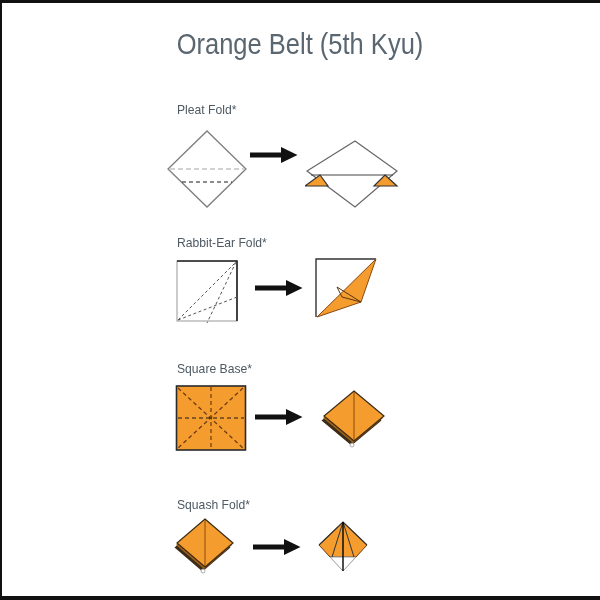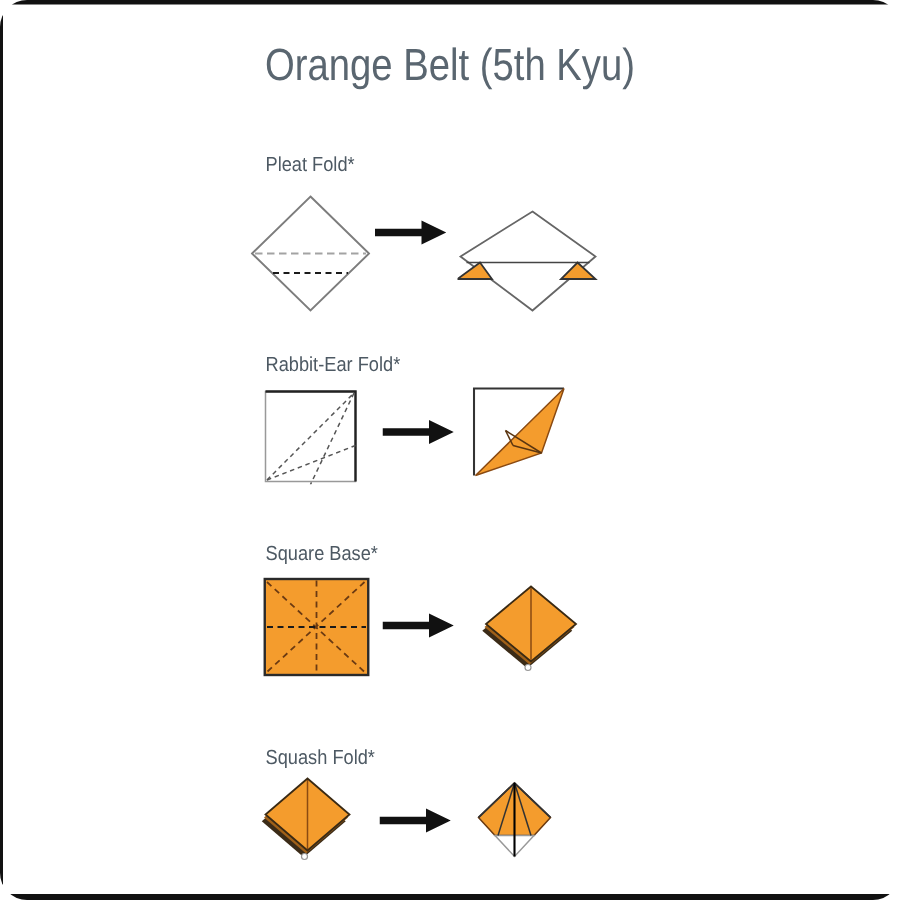--- a/index.html
+++ b/index.html
@@ -1,17 +1,17 @@
 <!DOCTYPE html>
 <html style="--orange: #F49C2D; --shadow-dark: #3B2B17; --shadow-mid: #A06018; --crease-brown: #6B3A12; --title-text: #5A6670; --label-text: #4D5963; --arrow-color: #111111;"><head>
 <meta charset="utf-8">
 <style>
   html,body{margin:0;padding:0;background:#fff;}
   .page{position:relative;width:600px;height:600px;background:#ffffff;overflow:hidden;
-        font-family:"Liberation Sans", sans-serif;border-radius:18px;}
+        font-family:"Liberation Sans", sans-serif;}
   .frame{position:absolute;inset:0;border-top:3px solid #111;border-bottom:4px solid #111;
          border-left:2px solid #111;pointer-events:none;}
   .title{position:absolute;left:0;top:27px;width:600px;text-align:center;margin:0;
          font-size:30px;font-weight:normal;color:var(--title-text,#5a6670);
          transform:scaleX(.85);transform-origin:center top;letter-spacing:0;}
   .fold-label{position:absolute;font-size:13.5px;color:var(--label-text,#4d5963);
          white-space:nowrap;transform:scaleX(.9);transform-origin:left top;}
   svg{position:absolute;display:block;}
   
   .f-orange{fill:var(--orange,#f49c2d);}

